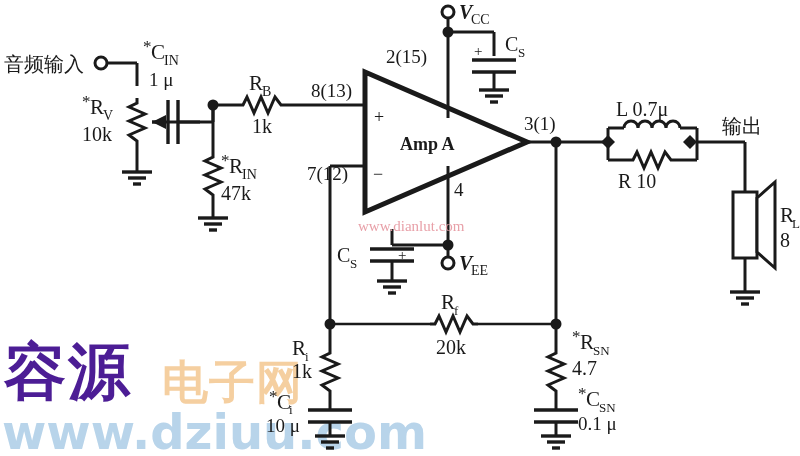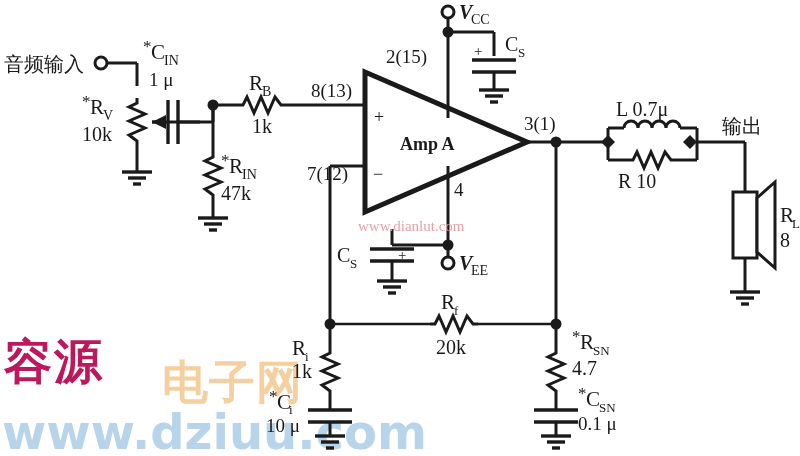--- a/index.html
+++ b/index.html
@@ -8,21 +8,21 @@
   #stage{position:relative;width:800px;height:456px;background:#fff;}
   svg{position:absolute;left:0;top:0;width:800px;height:456px;}
   .wm-big{position:absolute;font-family:"DejaVu Sans",sans-serif;font-weight:bold;
           pointer-events:none;user-select:none;white-space:nowrap;}
 </style>
 </head>
 <body>
 
 <div id="stage">
 
-  <div class="wm-big" style="left:4px;top:330px;font-size:48px;color:#be185d;letter-spacing:2px;">容源</div>
+  <div class="wm-big" style="left:4px;top:330px;font-size:62px;color:#4c1d95;letter-spacing:2px;">容源</div>
   <div class="wm-big" style="left:162px;top:352px;font-size:46px;color:#f5cfa0;letter-spacing:1px;">电子网</div>
   <div class="wm-big" style="left:2px;top:404px;font-size:48px;color:#b8d4ea;">www.dziuu.com</div>
 
   <svg viewBox="0 0 800 456" xmlns="http://www.w3.org/2000/svg">
     <defs>
       <g id="gnd-sym">
         <line x1="-15" y1="0" x2="15" y2="0" stroke="#1a1a1a" stroke-width="3.4"></line>
         <line x1="-9" y1="6" x2="9" y2="6" stroke="#1a1a1a" stroke-width="3.4"></line>
         <line x1="-4" y1="12" x2="4" y2="12" stroke="#1a1a1a" stroke-width="3.4"></line>
       </g>

